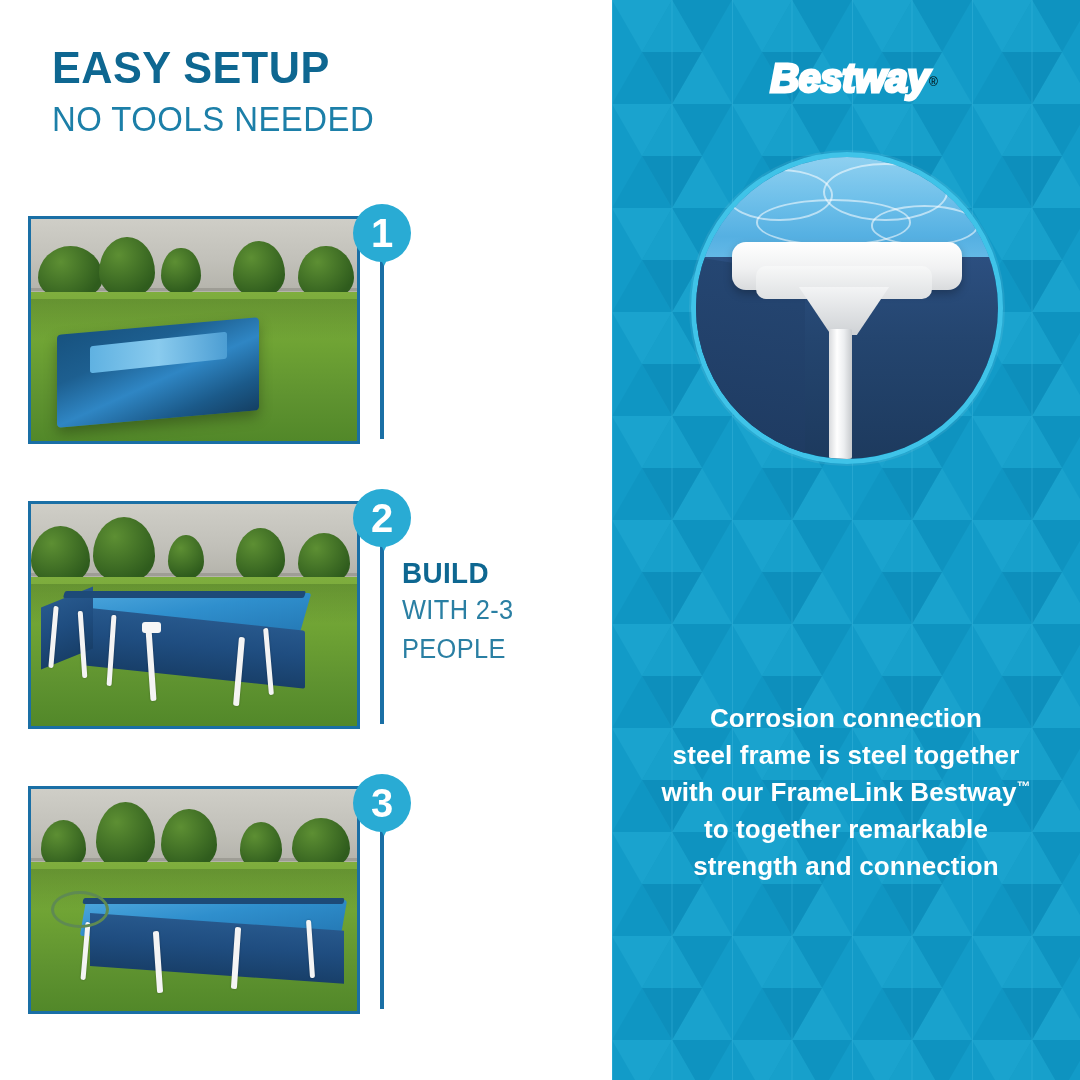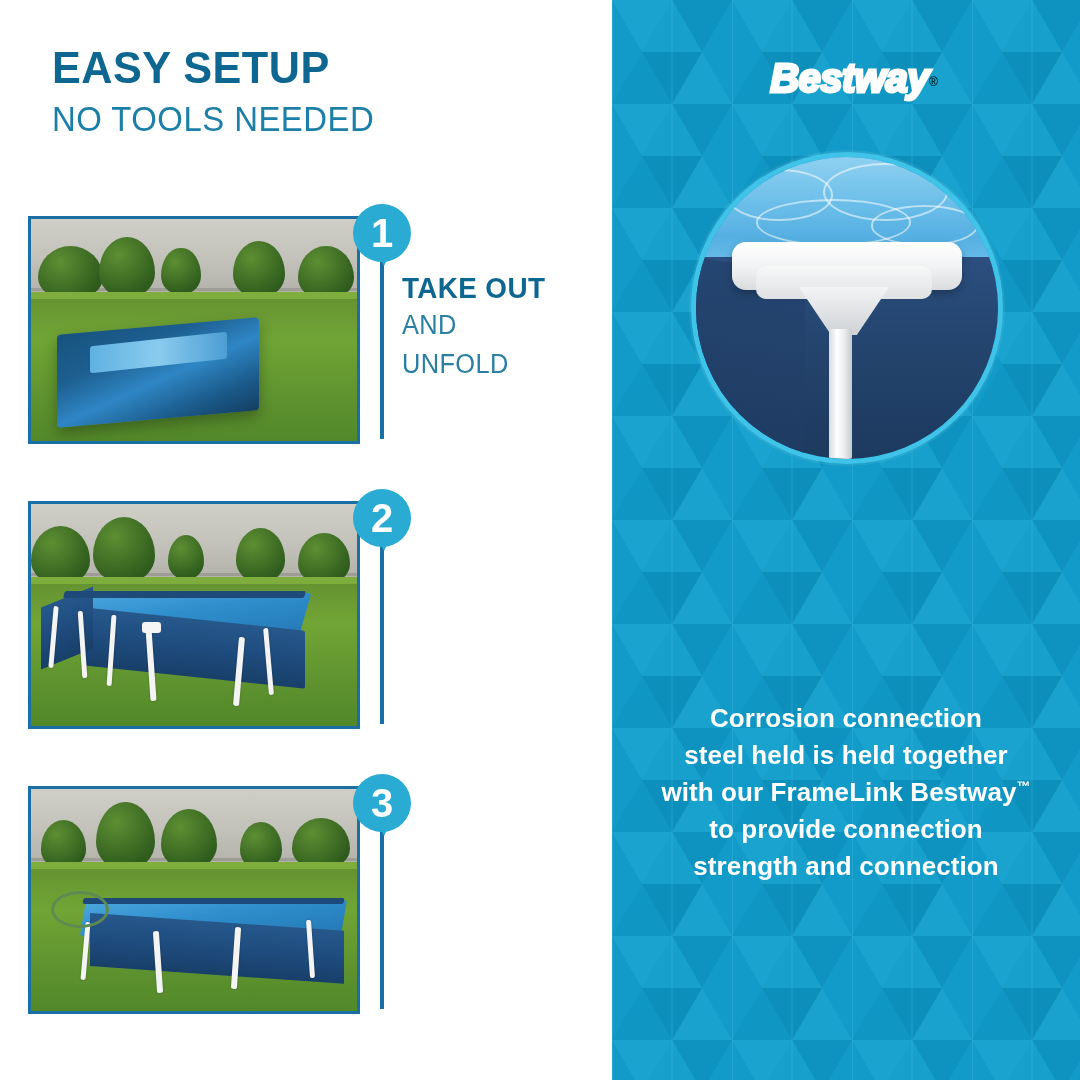--- a/index.html
+++ b/index.html
@@ -205,25 +205,20 @@
             <div class="p-arm" style="left:68%;top:48%;width:8%;height:3.5%;transform:rotate(-10deg);"></div>
             <div class="p-shorts" style="left:74%;top:56%;width:11.5%;height:11%;"></div>
             <div class="p-leg" style="left:76%;top:66%;width:5%;height:17%;"></div>
             <div class="p-shoe" style="left:82%;top:80%;width:6%;height:5%;"></div>
           </div>
         </div>
       </div>
       <div class="badge-tail"></div>
       <div class="badge">1</div>
       <div class="divider"></div>
-      <div class="steptext">
-        <div class="st-bold">TAKE OUT</div>
-        <div class="st-light">AND</div>
-        <div class="st-light">UNFOLD</div>
-      </div>
     </div>
 
     <div class="step step2">
       <div class="photo">
         <div class="photo-inner p2">
           <div class="sky-wall"></div>
           <div class="wall-cap"></div>
           <div class="bush" style="left:0%;top:10%;width:18%;height:26%;"></div>
           <div class="bush" style="left:19%;top:6%;width:19%;height:29%;"></div>
           <div class="bush" style="left:42%;top:14%;width:11%;height:20%;"></div>
@@ -254,20 +249,25 @@
             <div class="p-shirt" style="left:85%;top:36%;width:12%;height:16%;"></div>
             <div class="p-arm" style="left:80%;top:44%;width:8%;height:3.2%;transform:rotate(-14deg);"></div>
             <div class="p-shorts" style="left:85.5%;top:51%;width:11%;height:10%;"></div>
             <div class="p-shoe" style="left:91%;top:72%;width:6%;height:5%;"></div>
           </div>
         </div>
       </div>
       <div class="badge-tail"></div>
       <div class="badge">2</div>
       <div class="divider"></div>
+      <div class="steptext">
+        <div class="st-bold">BUILD</div>
+        <div class="st-light">WITH 2-3</div>
+        <div class="st-light">PEOPLE</div>
+      </div>
     </div>
 
     <div class="step step3">
       <div class="photo">
         <div class="photo-inner p3">
           <div class="sky-wall"></div>
           <div class="wall-cap"></div>
           <div class="bush" style="left:3%;top:14%;width:14%;height:22%;"></div>
           <div class="bush" style="left:20%;top:6%;width:18%;height:30%;"></div>
           <div class="bush" style="left:40%;top:9%;width:17%;height:27%;"></div>
@@ -337,21 +337,21 @@
       <div class="ci-arm"></div>
       <div class="ci-cap"></div>
       <div class="ci-cap2"></div>
       <div class="ci-cone"></div>
       <div class="ci-pole"></div>
     </div>
 
 
     <div class="bodytext">
       <p>Corrosion connection</p>
-      <p>steel held is held together</p>
+      <p>steel frame is steel together</p>
       <p><span>with our FrameLink Bestway</span><span class="tm-s">™</span></p>
-      <p>to provide connection</p>
+      <p>to together remarkable</p>
       <p>strength and connection</p>
     </div>
 
   </div>
 
 </div>
 
 </body></html>

